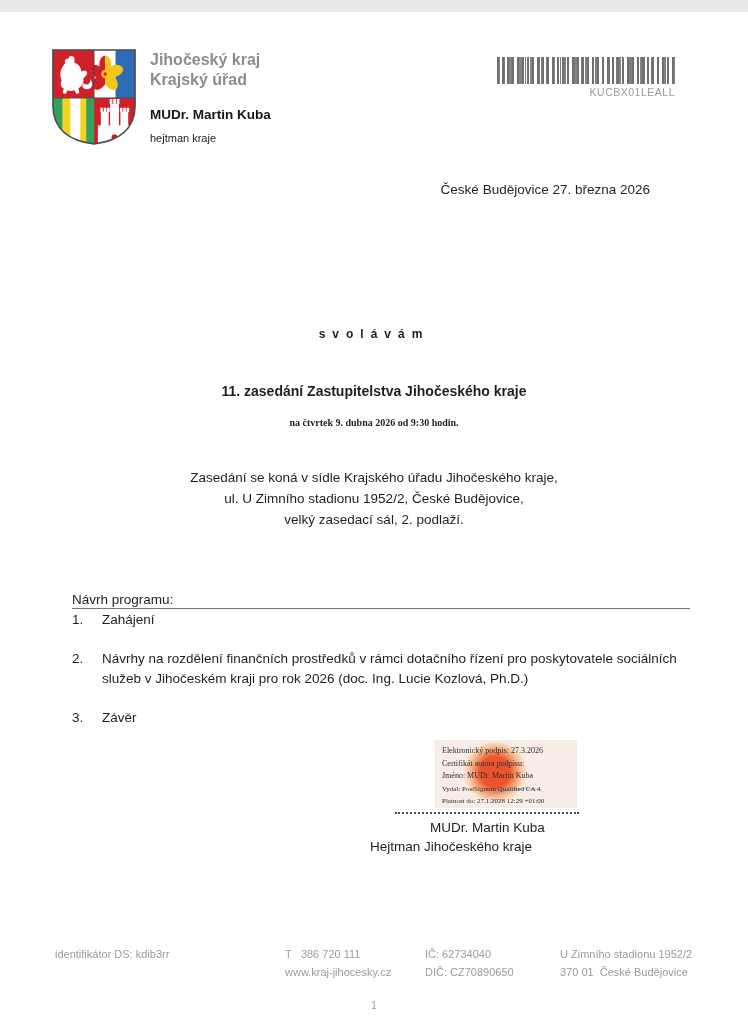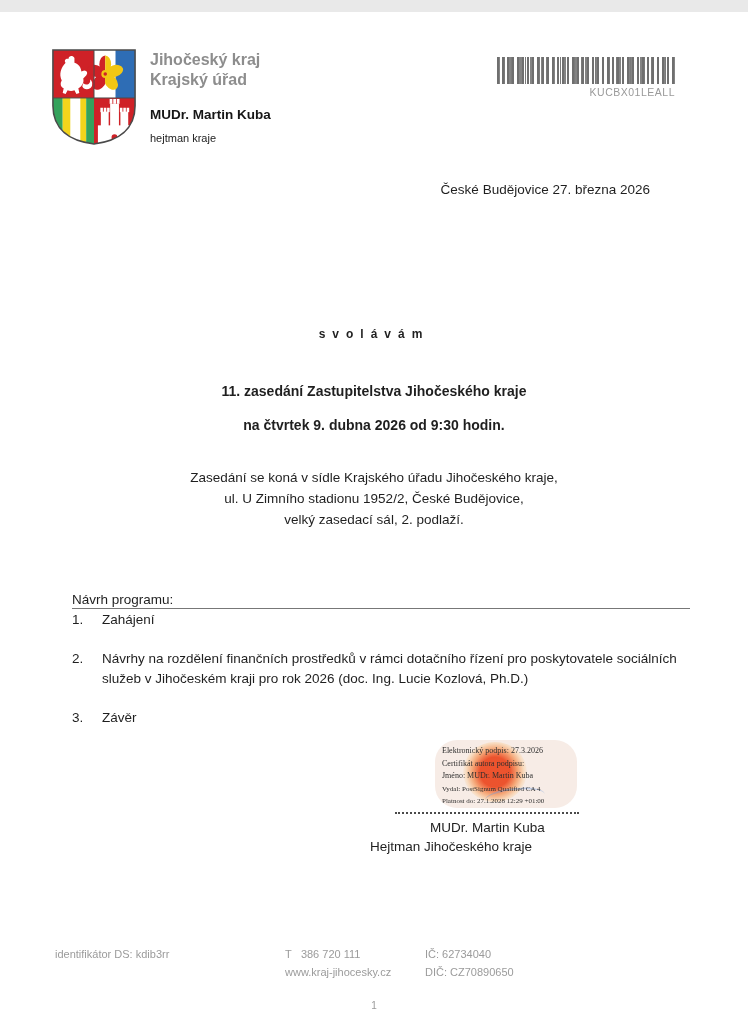--- a/index.html
+++ b/index.html
@@ -34,42 +34,41 @@
     text-align: right; font-size: 10.5px; color: #9a9a9a;
     letter-spacing: 0.5px; margin-top: 2px;
   }
 
   
   .place-date { left: 380px; top: 170px; width: 270px; text-align: right; font-size: 13.5px; }
   .legal-intro { left: 60px; top: 258px; width: 640px; text-align: center; font-size: 13.5px; }
   .convene { left: 0; top: 315px; width: 748px; text-align: center;
              font-size: 12px; font-weight: bold; letter-spacing: 7px; }
   .session-title { left: 0; top: 371px; width: 748px; text-align: center; font-size: 14px; font-weight: bold; }
-  .session-datetime { left: 0; top: 405px; width: 748px; text-align: center; font-size: 14px; font-weight: bold; }
+  .session-datetime { left: 0; top: 405px; width: 748px; text-align: center; font-size: 10px; font-weight: bold; font-family: Liberation Serif, serif; }
   .location { left: 0; top: 455px; width: 748px; text-align: center; font-size: 13.5px; line-height: 21px; }
 
   
   .program-heading-wrap {
     left: 72px; top: 578px; width: 618px;
     border-bottom: 1.5px solid #777;
     padding-bottom: 0;
   }
   .program-heading { font-size: 13.5px; }
   .program-list { left: 72px; top: 598px; width: 620px; }
   .program-item { display: flex; margin-bottom: 19px; font-size: 13.5px; line-height: 20px; }
   .program-num { width: 30px; flex: 0 0 30px; }
   .program-text { flex: 1; }
 
   
   .stamp {
     left: 435px; top: 728px; width: 142px; height: 68px;
     background: #f7ece6;
     padding: 5px 6px 4px 7px;
     overflow: hidden;
-    border-radius: 22px;
   }
   .stamp::before {
     content: ""; position: absolute; left: 28px; top: 2px;
     width: 64px; height: 60px; border-radius: 50%;
     background: radial-gradient(circle at 50% 50%,
       rgba(235,70,30,.92) 0 34%, rgba(243,130,60,.65) 52%, rgba(250,190,120,.35) 66%, transparent 75%);
   }
   .stamp::after {
     content: ""; position: absolute; left: 50px; top: 48px;
     width: 60px; height: 16px;
@@ -232,16 +231,20 @@
     <div>identifikátor DS: kdib3rr</div>
   </div>
   <div class="abs footer-col fc2">
     <div>T&nbsp;&nbsp;&nbsp;386 720 111</div>
     <div>www.kraj-jihocesky.cz</div>
   </div>
   <div class="abs footer-col fc3">
     <div>IČ: 62734040</div>
     <div>DIČ: CZ70890650</div>
   </div>
+  <div class="abs footer-col fc4">
+    <div>U Zimního stadionu 1952/2</div>
+    <div>370 01&nbsp;&nbsp;České Budějovice</div>
+  </div>
 
   <div class="abs page-number">1</div>
 
 </div>
 
 </body></html>

